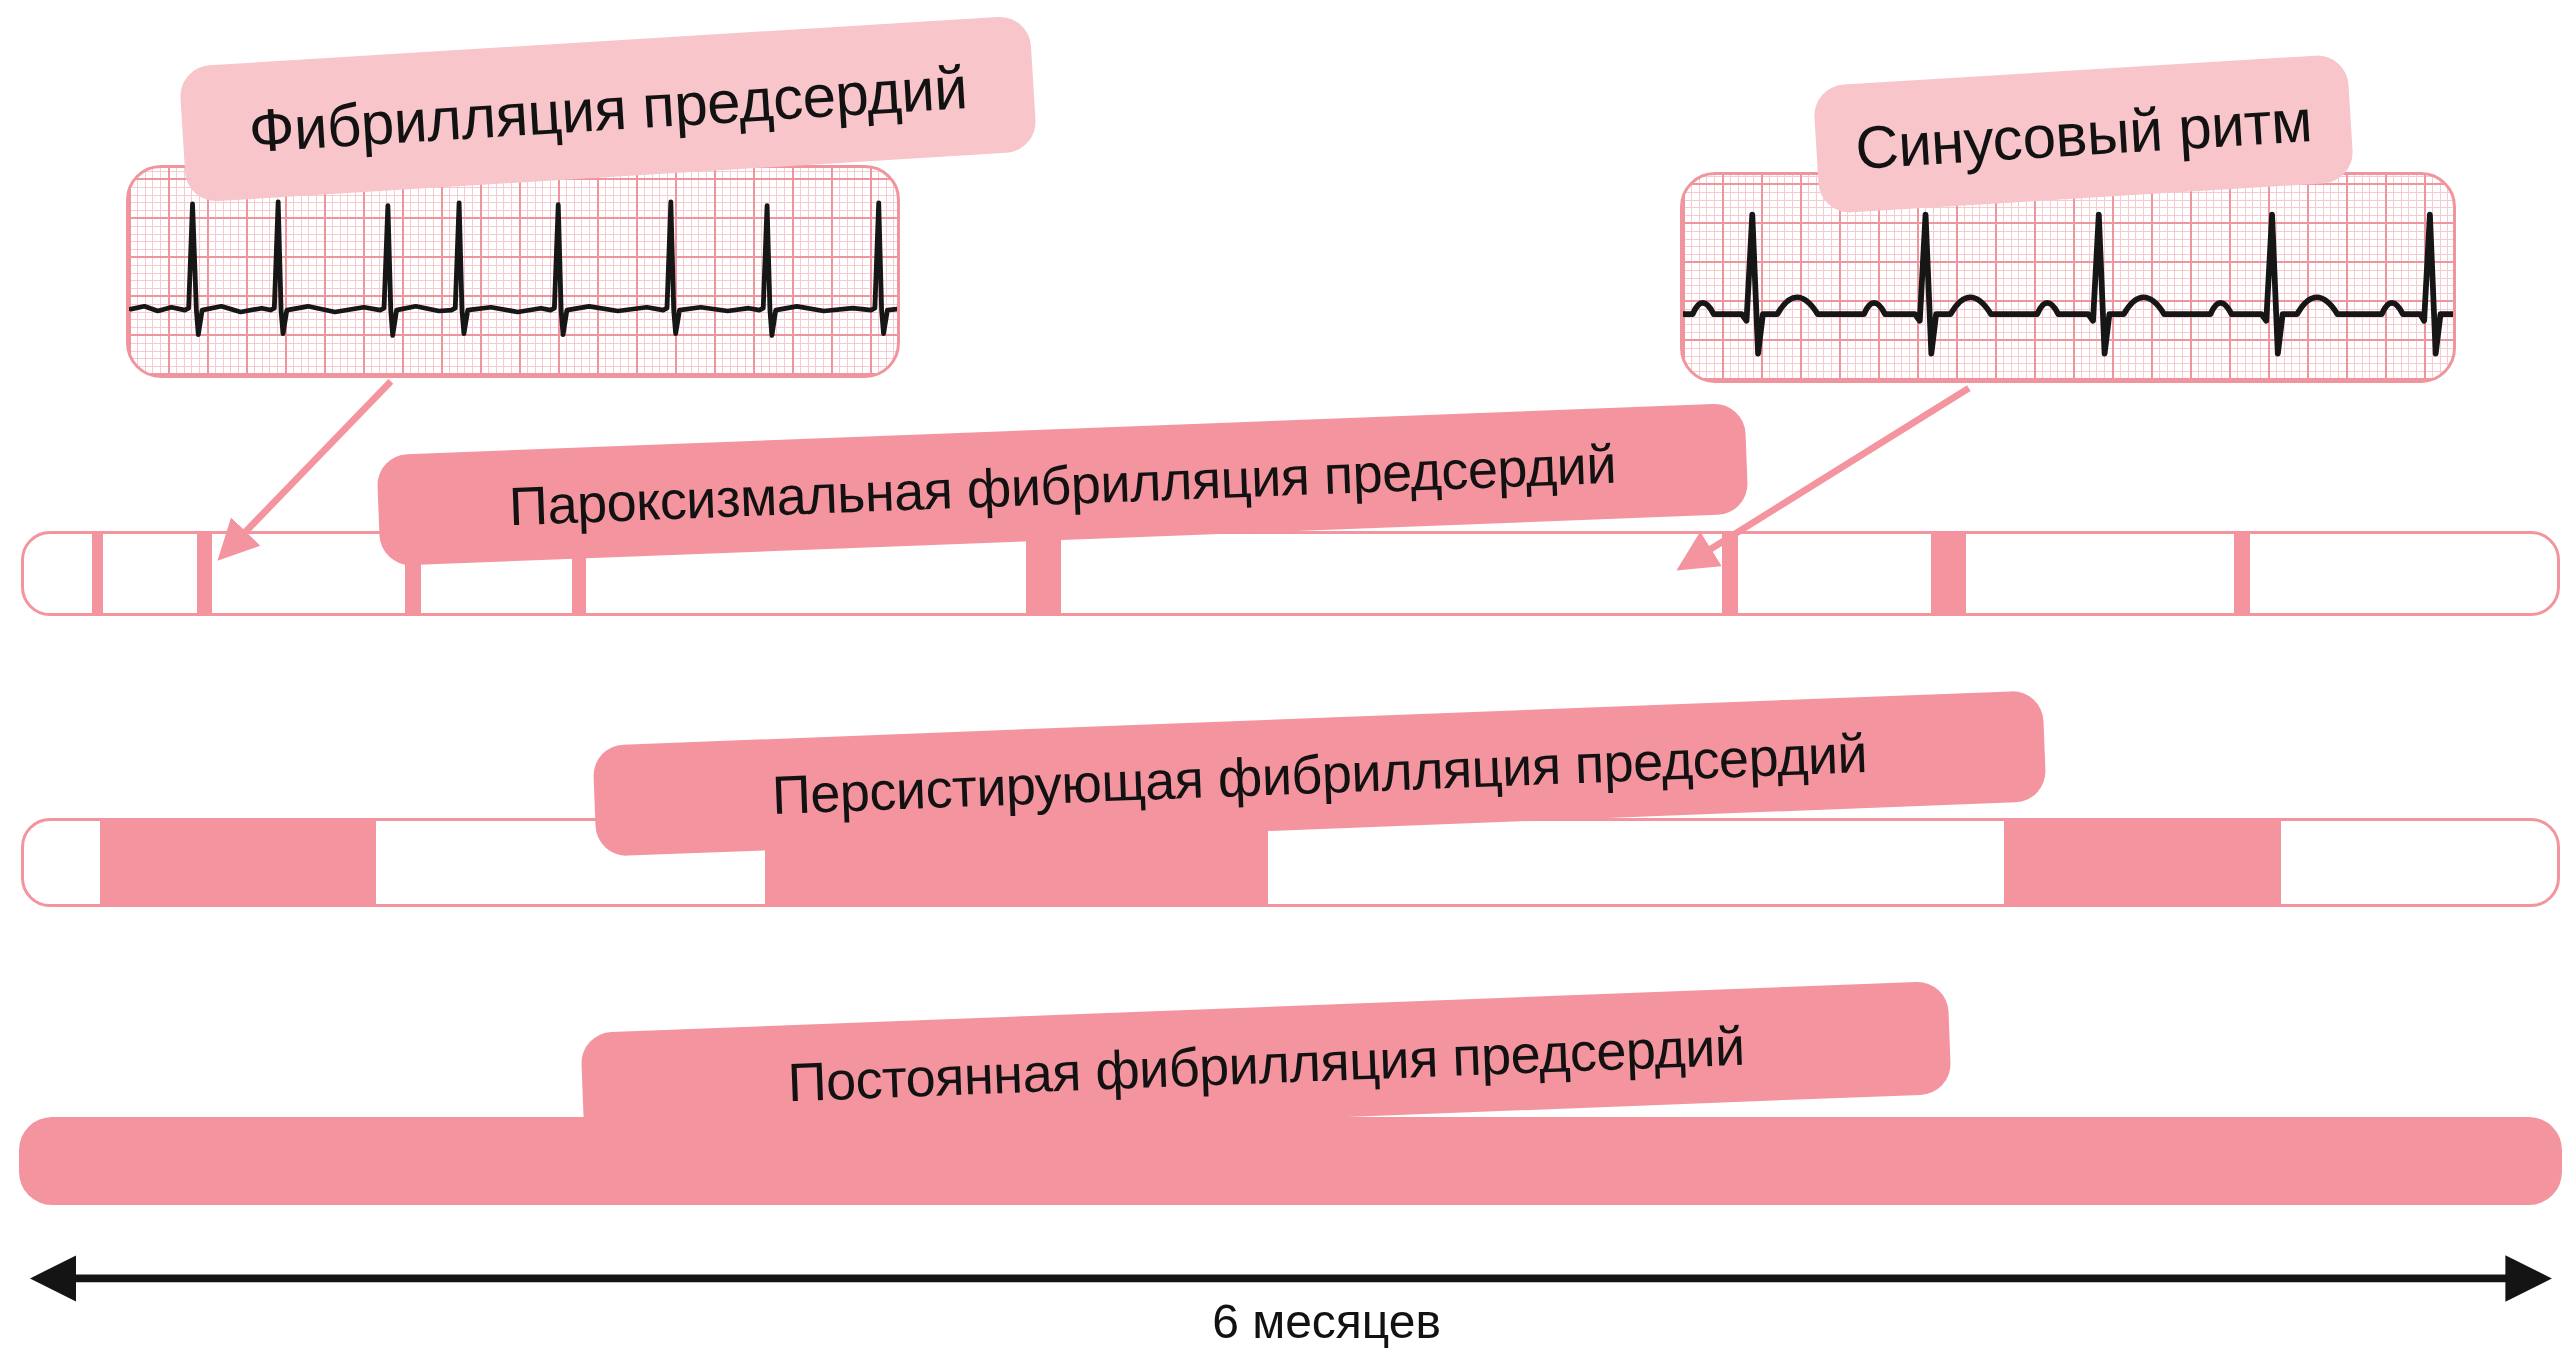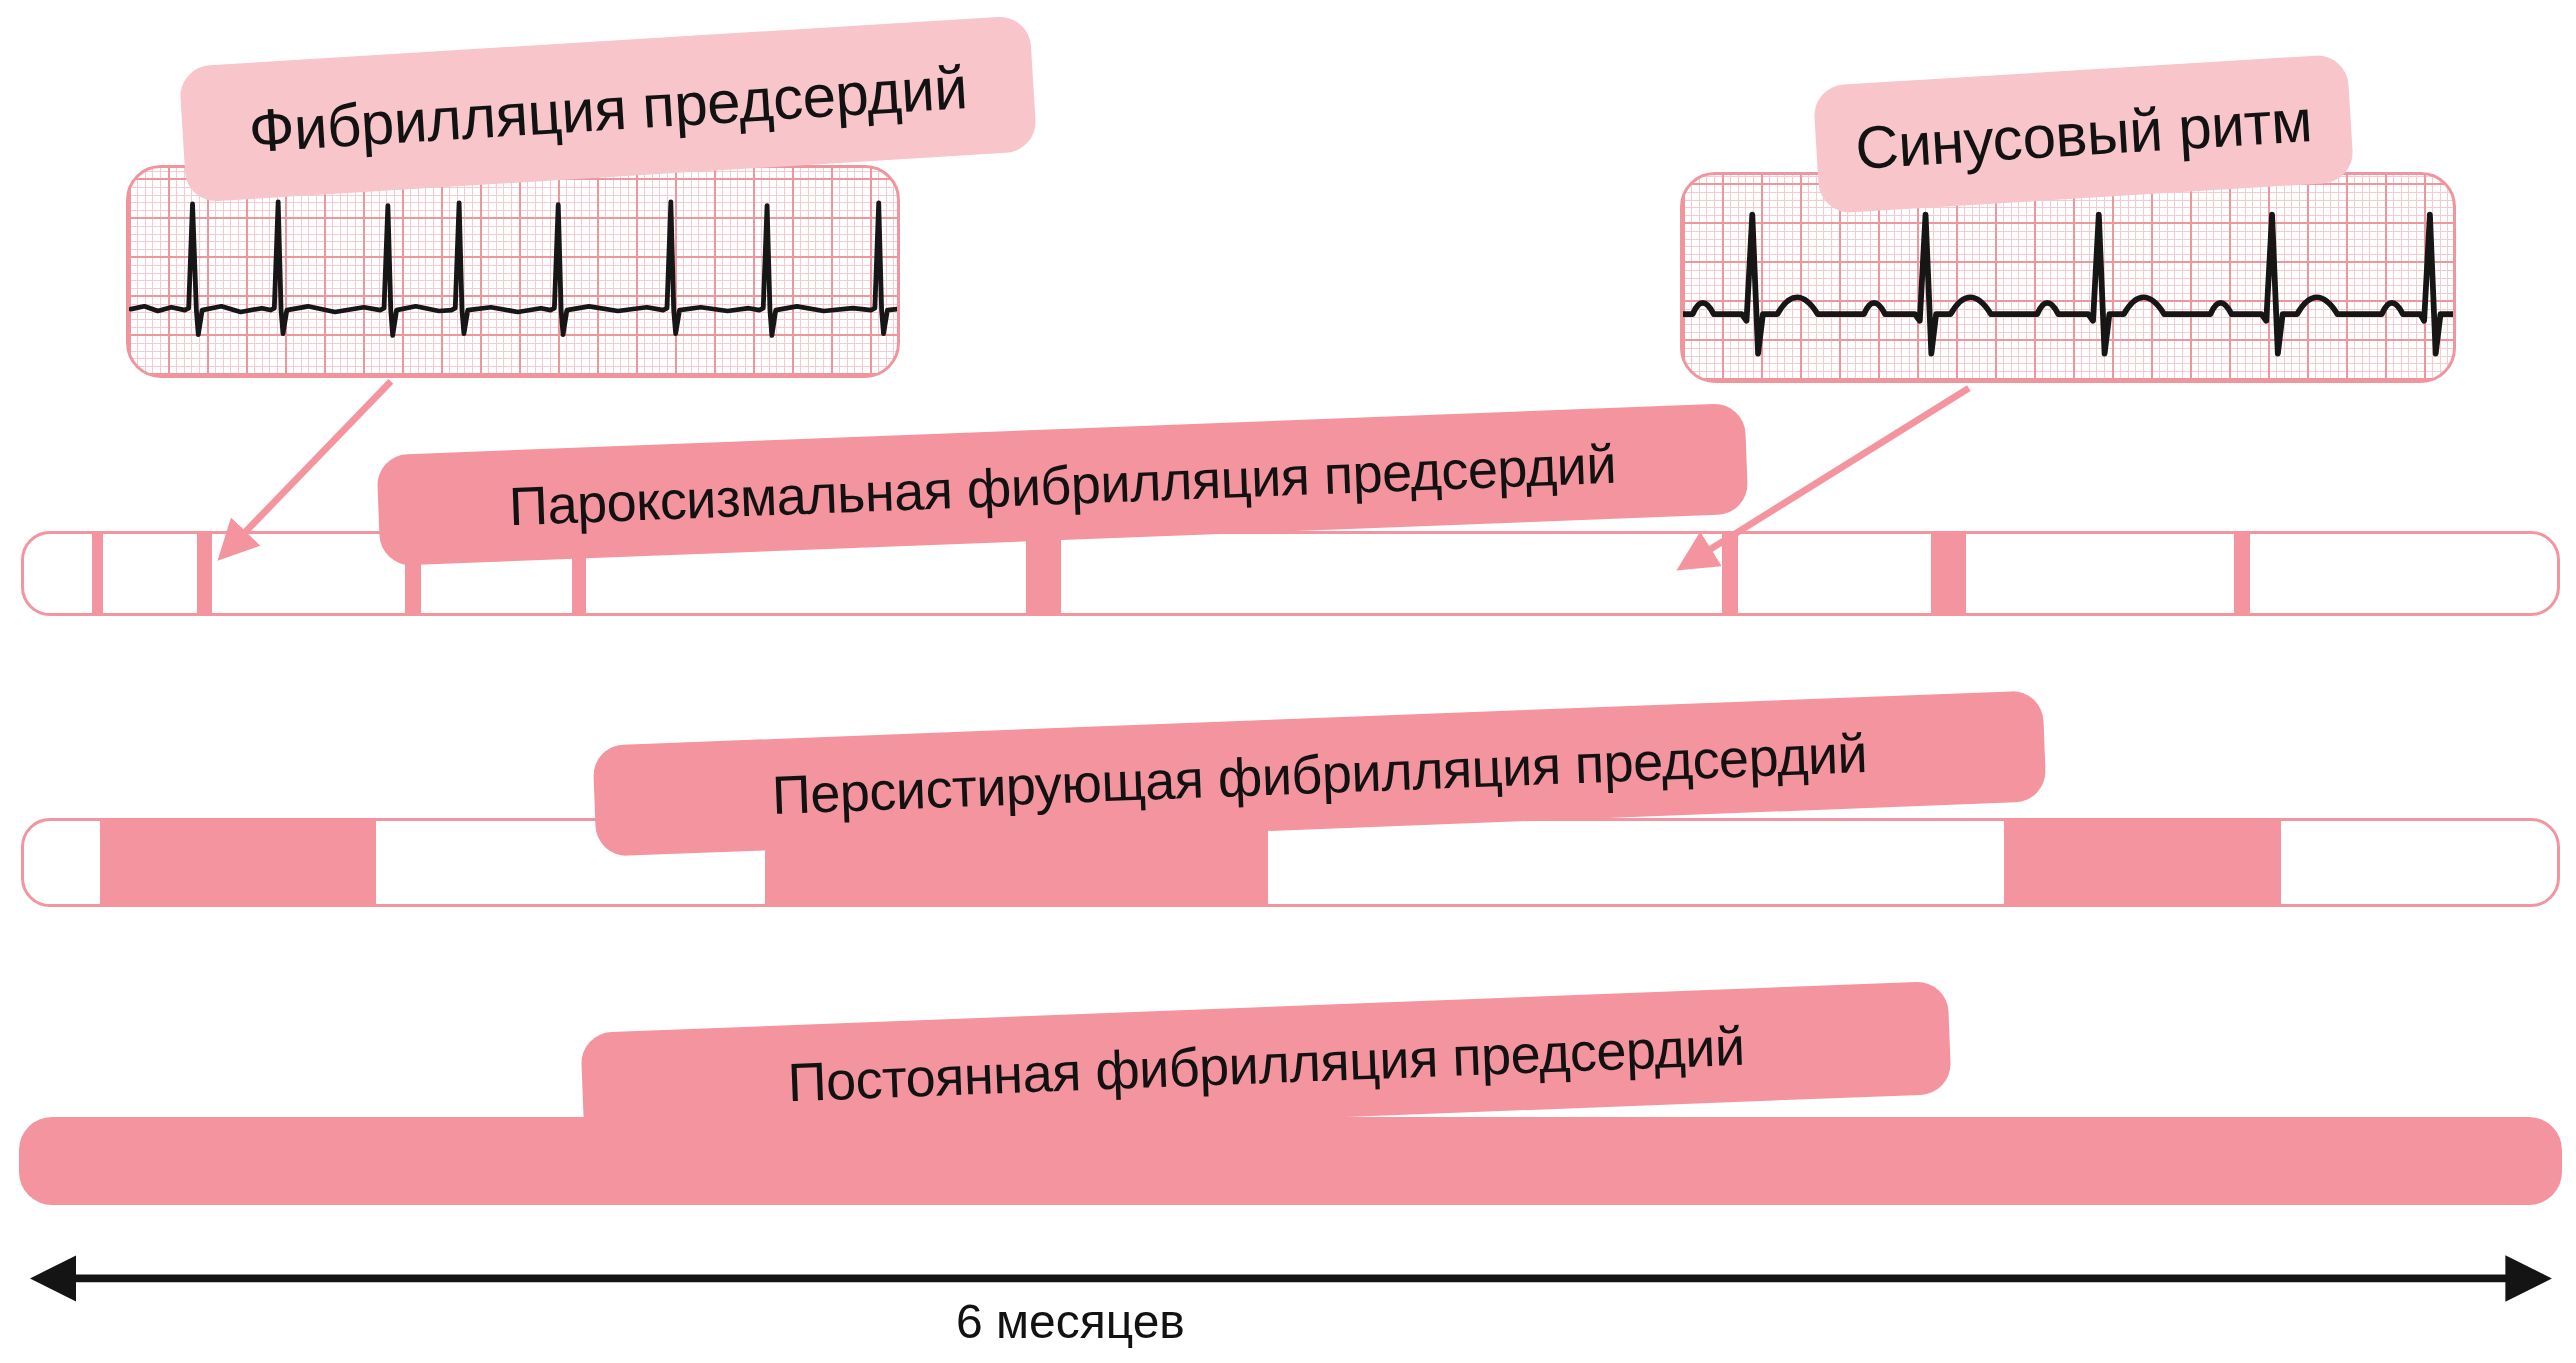--- a/index.html
+++ b/index.html
@@ -64,21 +64,21 @@
     background:#f4949e;
   }
   
   .overlay{
     position:absolute;left:0;top:0;width:2576px;height:1364px;
     z-index:6;pointer-events:none;
   }
   
   .axis-label{
     position:absolute;left:956px;top:1294px;width:485px;
-    text-align:left;font-size:48px;color:#121212;z-index:3;
+    text-align:right;font-size:48px;color:#121212;z-index:3;
   }
 </style>
 </head>
 <body>
 
 <div class="canvas">
 
   <div class="pill light af-pill">Фибрилляция предсердий</div>
   <div class="ecg af-ecg">
     <svg viewBox="0 0 798 220" preserveAspectRatio="none">

